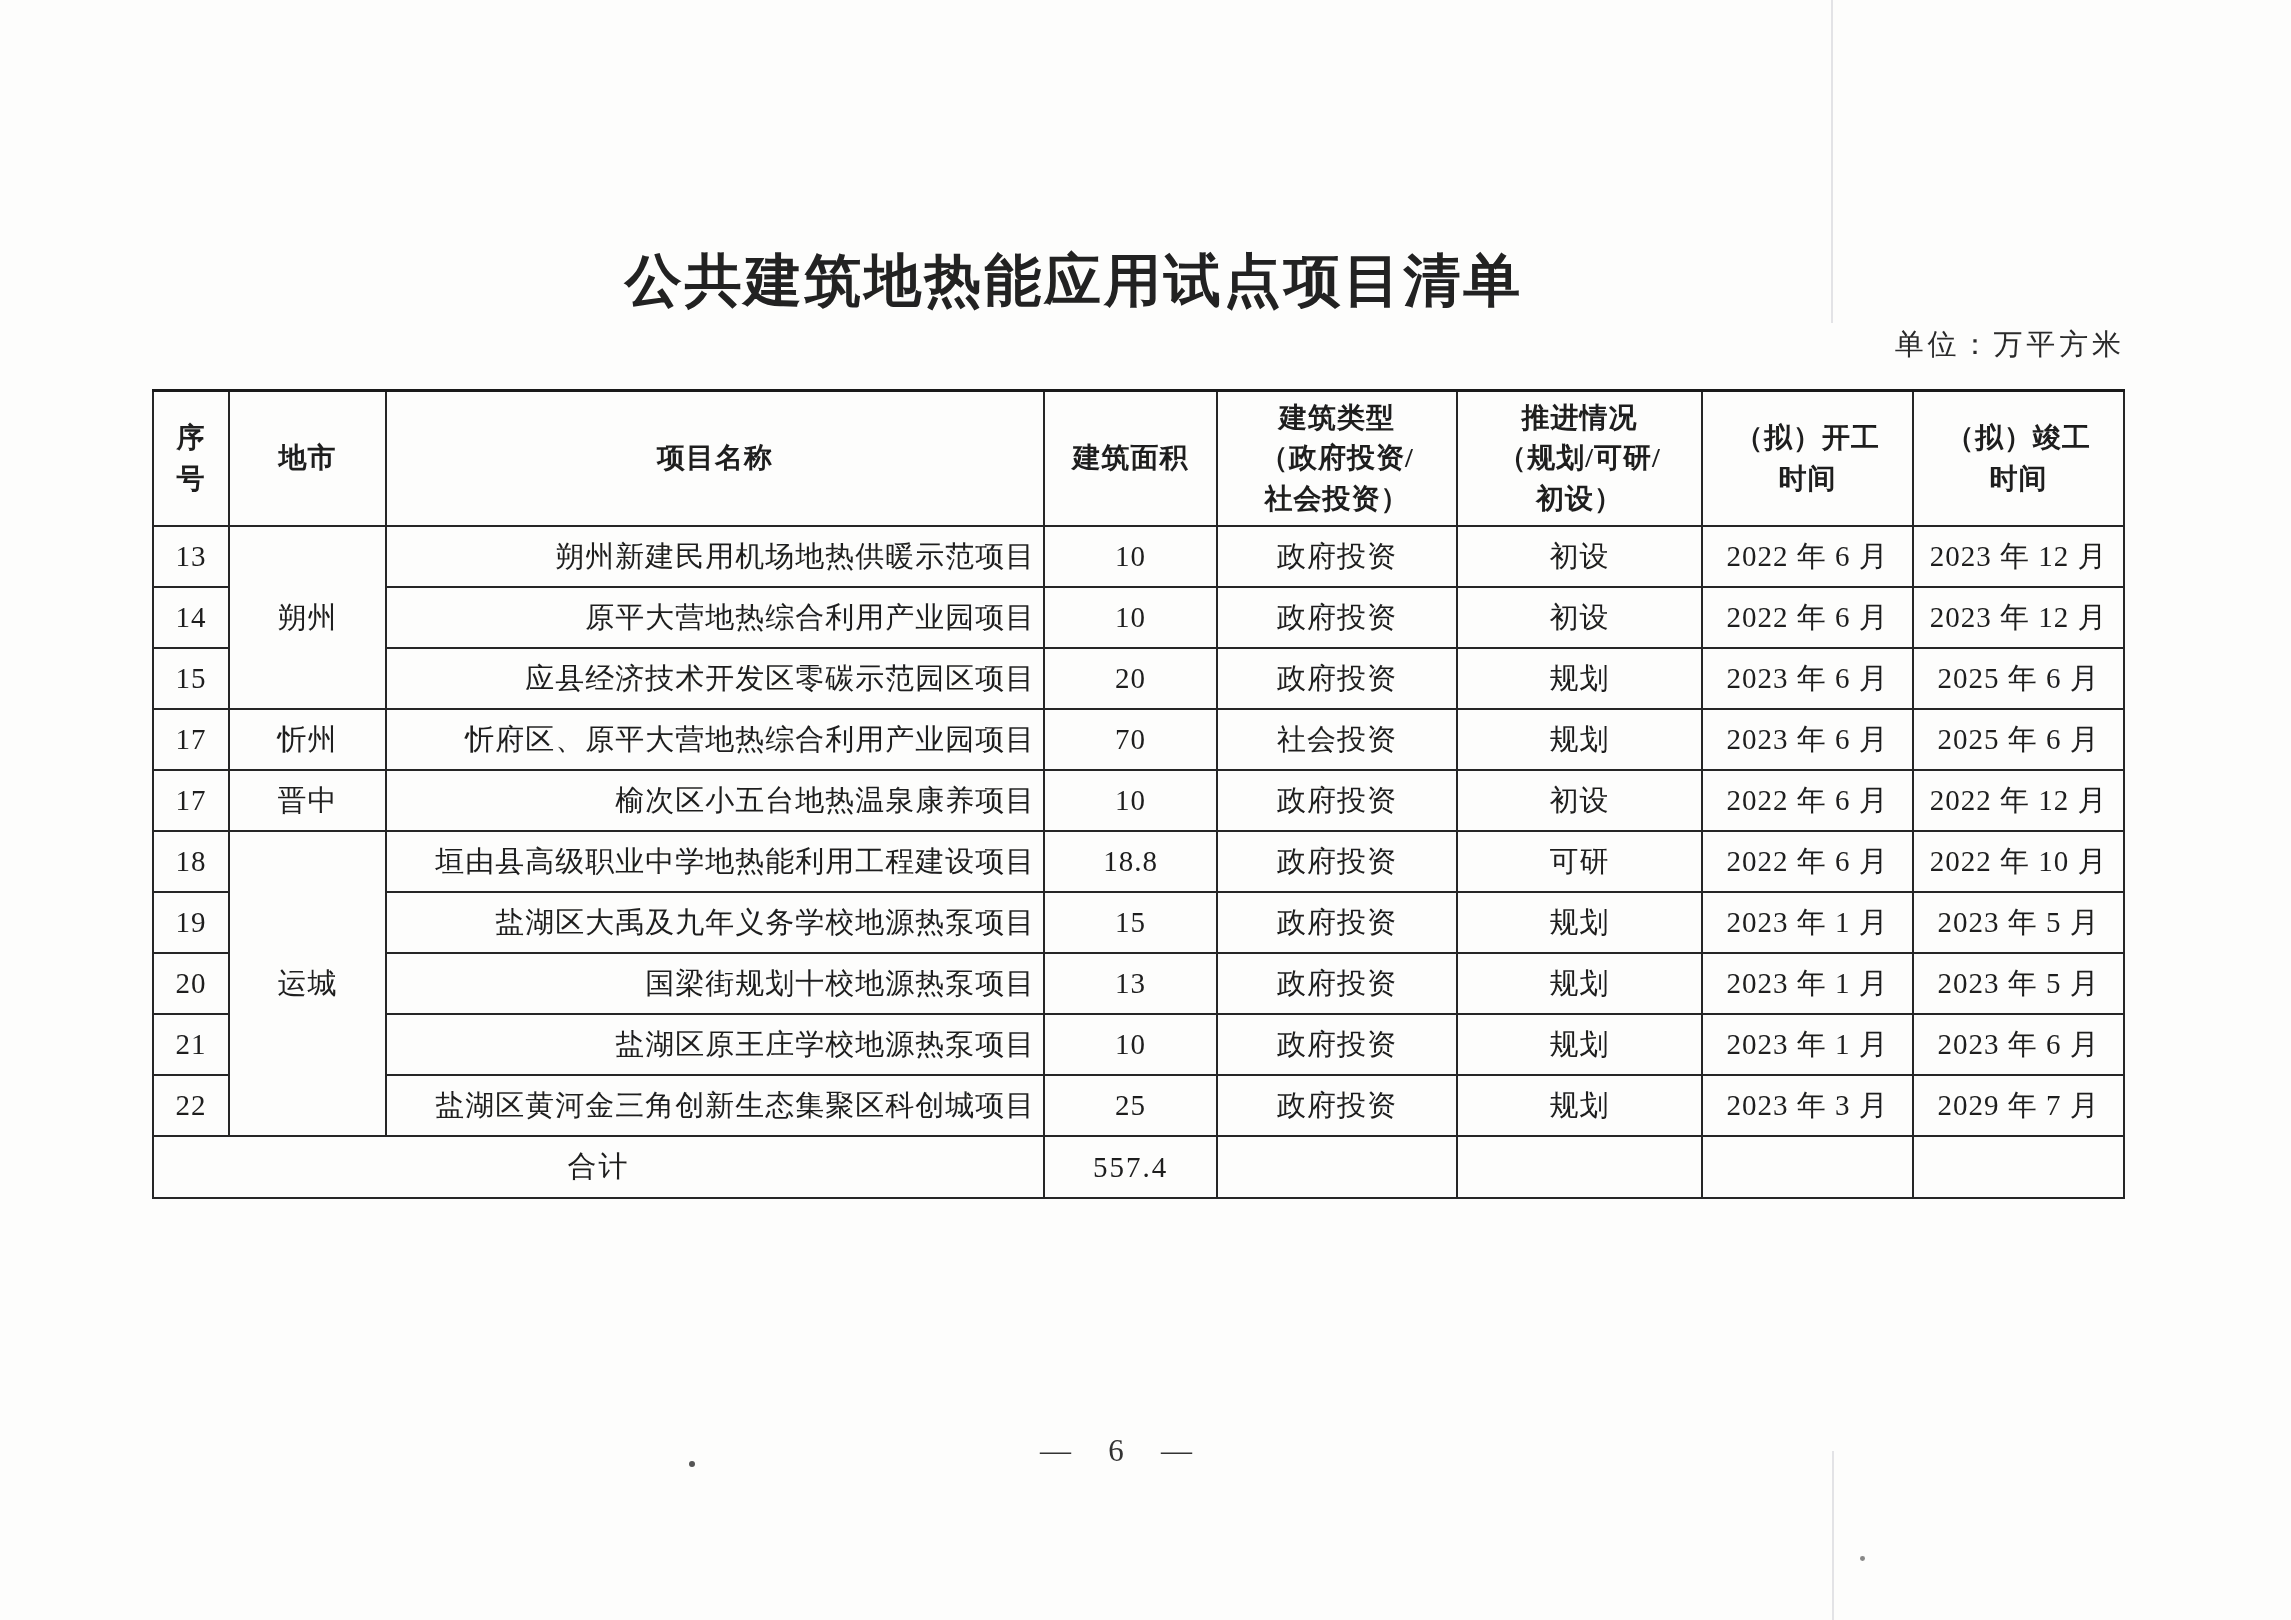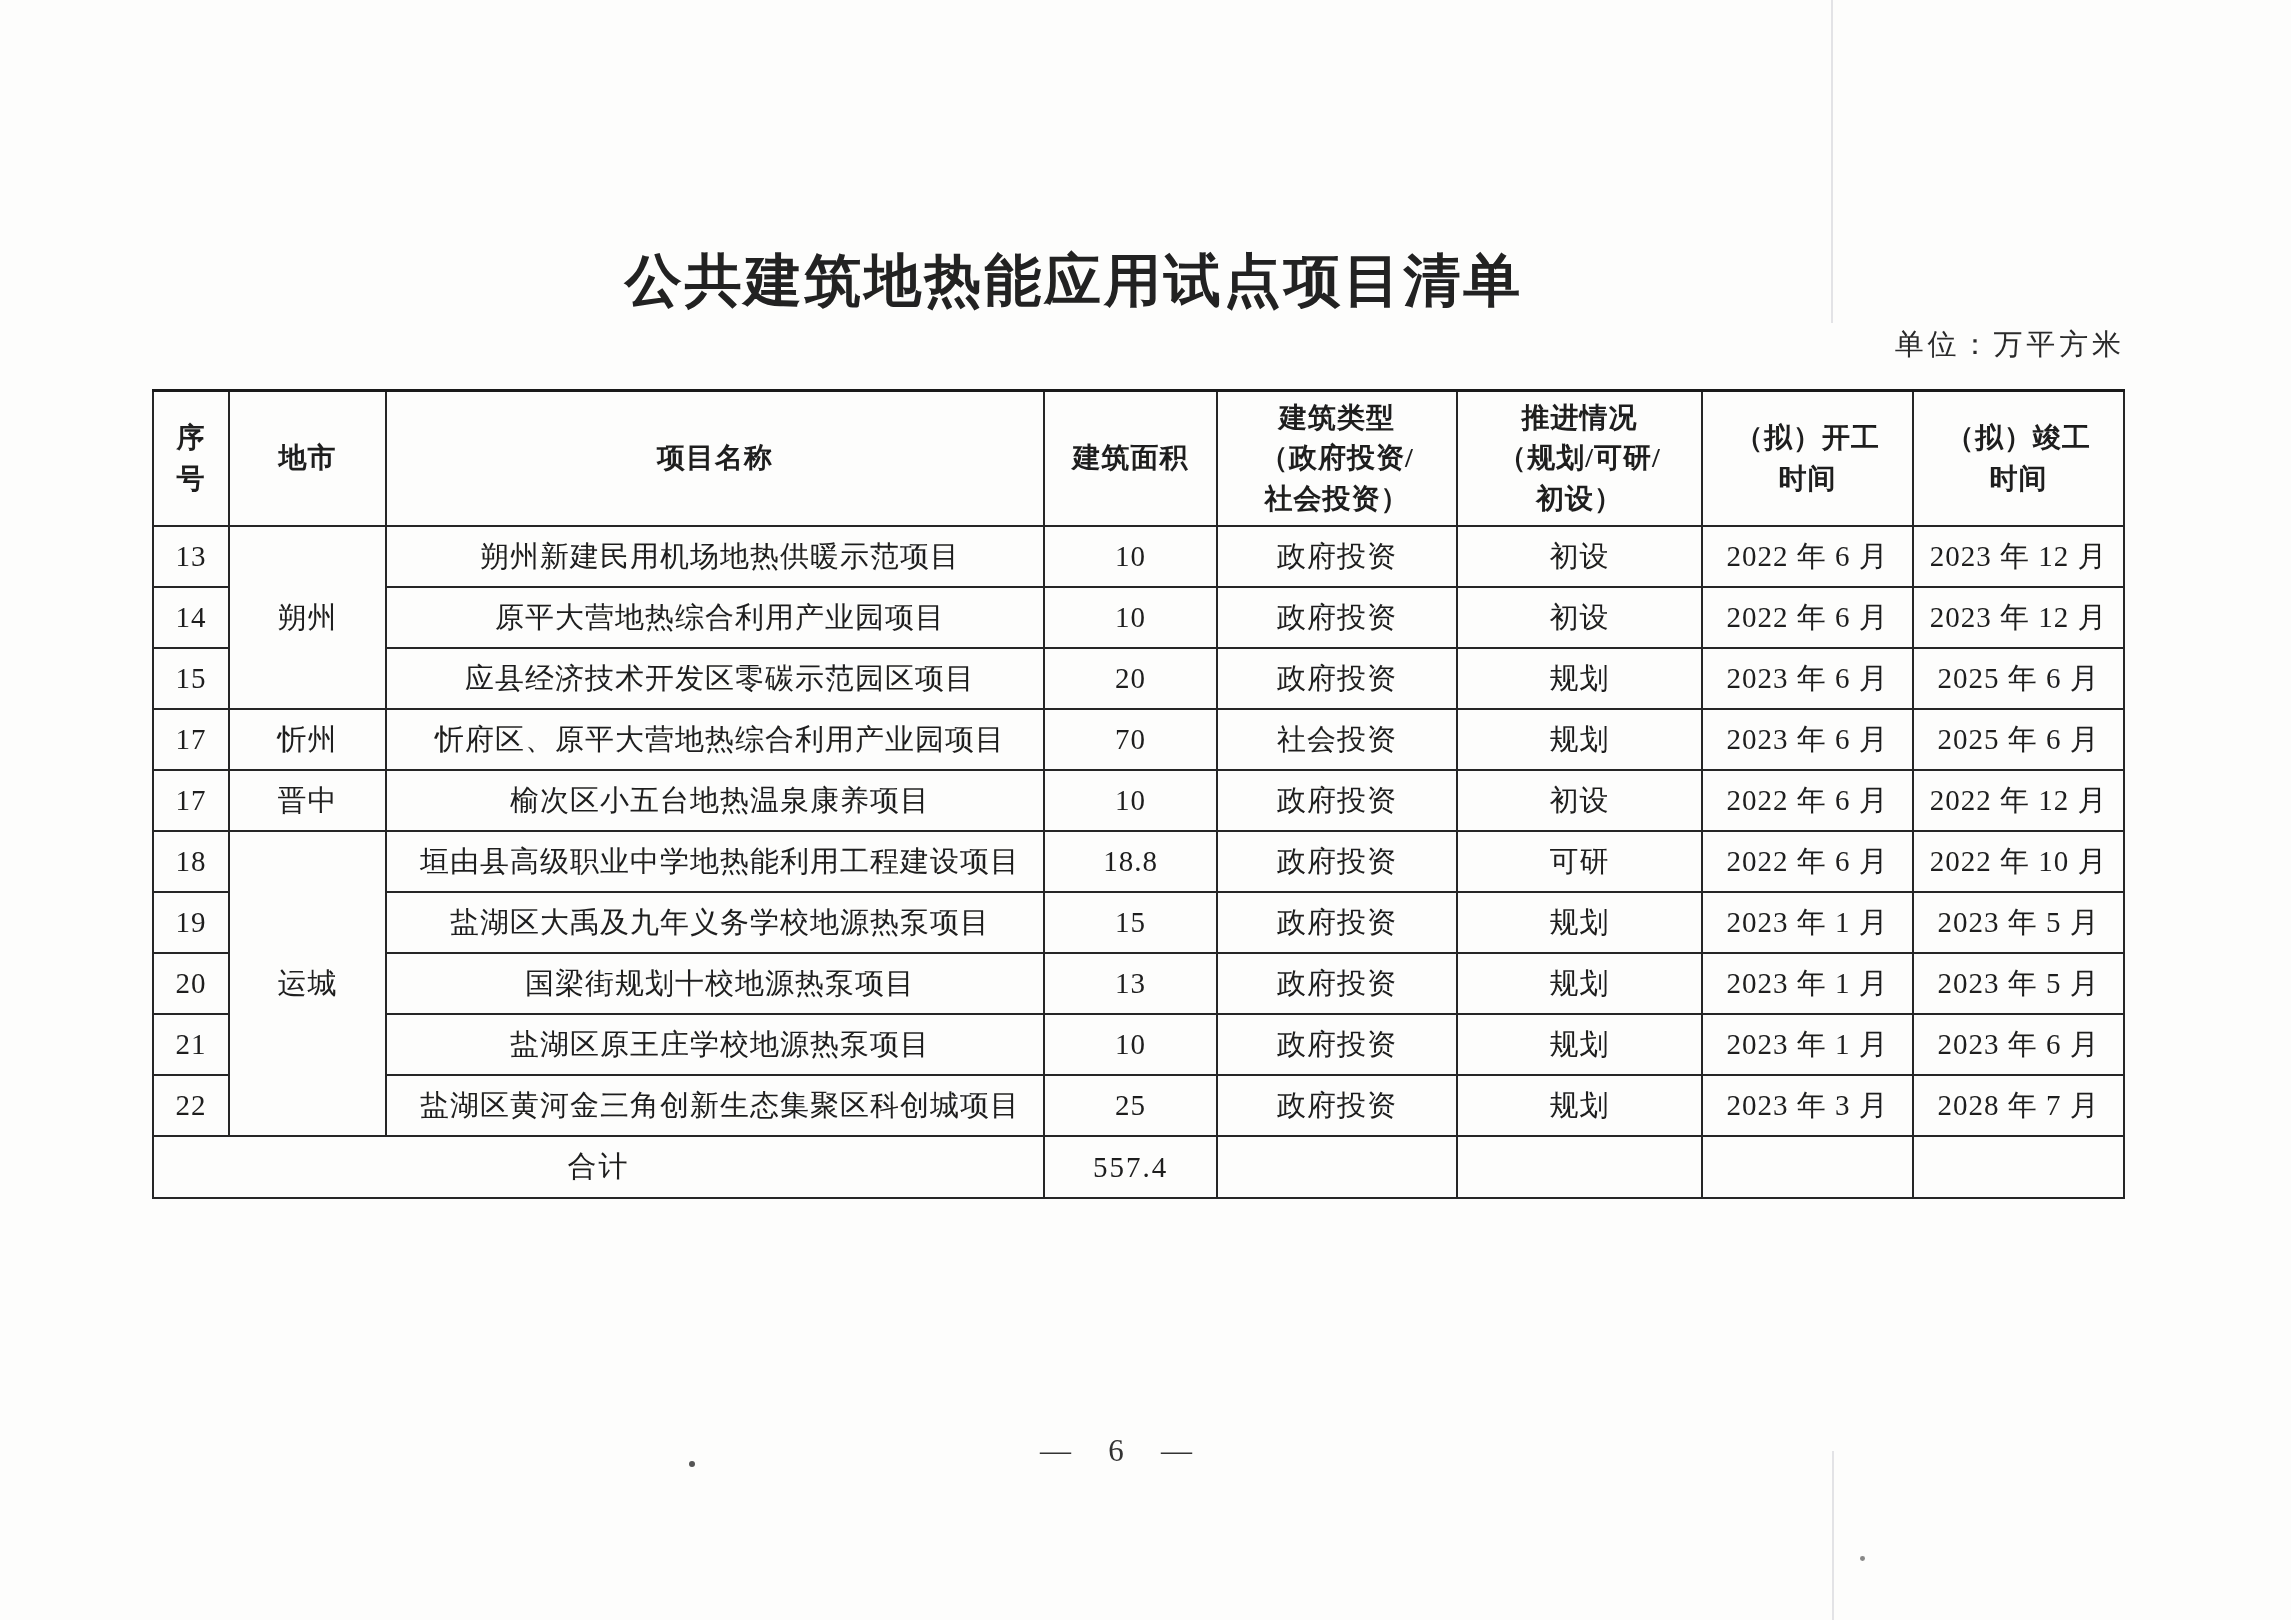--- a/index.html
+++ b/index.html
@@ -27,21 +27,21 @@
     border:2px solid #262626;text-align:center;vertical-align:middle;
     font-weight:normal;padding:0;color:#1e1e1e;
   }
   .main-table thead th{
     height:133px;font-size:28px;line-height:1.45;font-weight:600;
     white-space:pre-line;letter-spacing:1px;
     border-top:3.9px solid #1a1a1a;
   }
   .main-table tbody.rows tr{height:61px;padding-left:40px;}
   .main-table tbody.rows td{font-size:29px;letter-spacing:1px;}
-  .main-table td.c-project{text-align:center;padding:0 7.8px 0 17.6px;font-size:30px;margin-left:24px;}
+  .main-table td.c-project{text-align:right;padding:0 7.8px 0 17.6px;font-size:30px;margin-left:24px;}
   .main-table tbody.foot tr{height:62px;}
   .main-table tbody.foot td{font-size:29px;letter-spacing:2px;}
   .page-number{
     position:absolute;top:1433px;left:-29px;width:2292px;text-align:center;
     font-size:31px;letter-spacing:2px;word-spacing:25.5px;color:#333;
   }
   .scan-line{position:absolute;width:2px;background:#dcdce0;opacity:.8;}
   .scan-line.top{left:1831px;top:0;height:323px;}
   .scan-line.bottom{left:1832px;top:1451px;height:170px;}
   .speck{position:absolute;background:#555;border-radius:50%;}
@@ -177,21 +177,21 @@
           <td>2023 年 1 月</td>
           <td>2023 年 6 月</td>
         </tr>
         <tr>
           <td>22</td>
           <td class="c-project">盐湖区黄河金三角创新生态集聚区科创城项目</td>
           <td>25</td>
           <td>政府投资</td>
           <td>规划</td>
           <td>2023 年 3 月</td>
-          <td>2028 年 7 月</td>
+          <td>2029 年 7 月</td>
         </tr>
       </tbody>
     <tbody class="foot">
       <tr>
         <td colspan="3">合计</td>
         <td>557.4</td>
         <td></td>
         <td></td>
         <td></td>
         <td></td>

